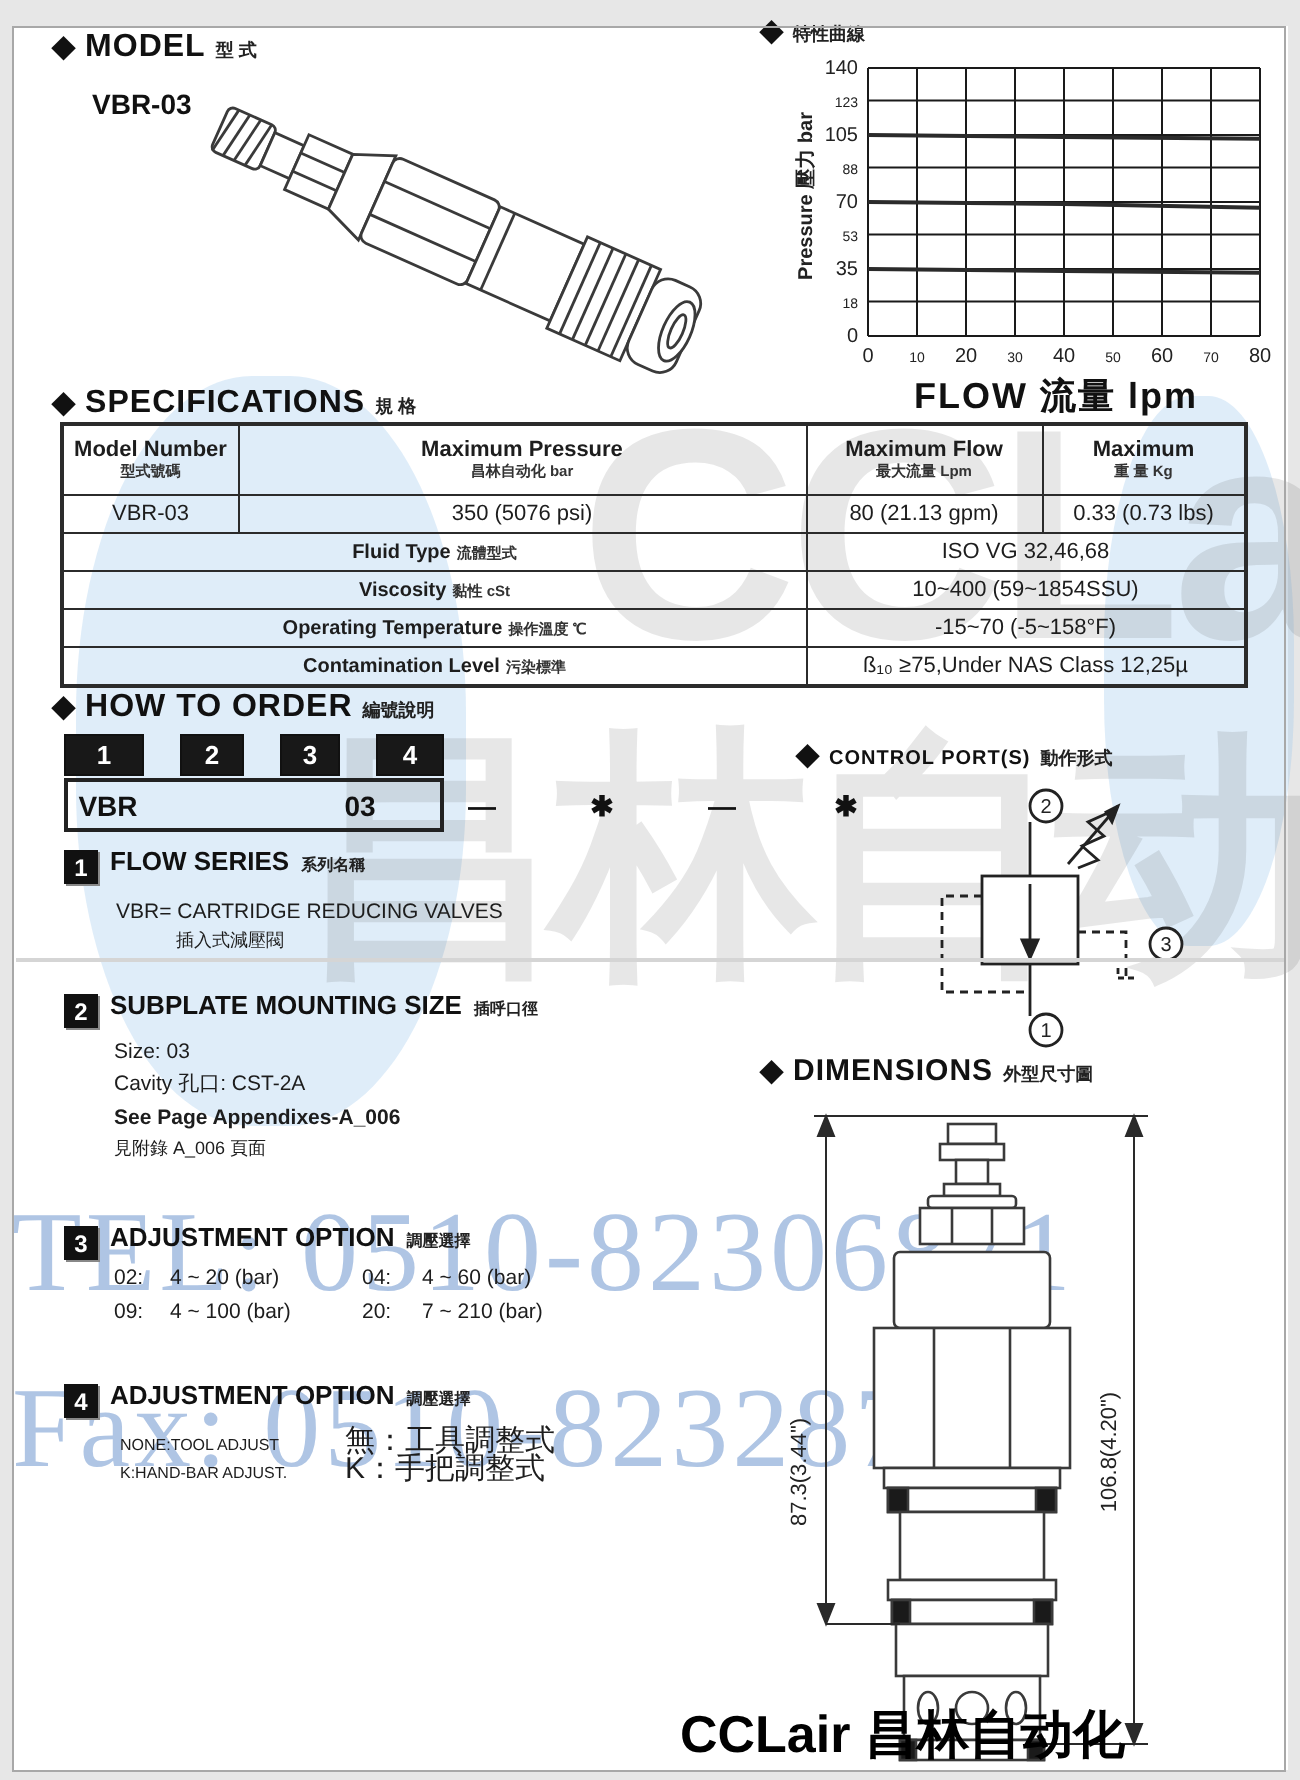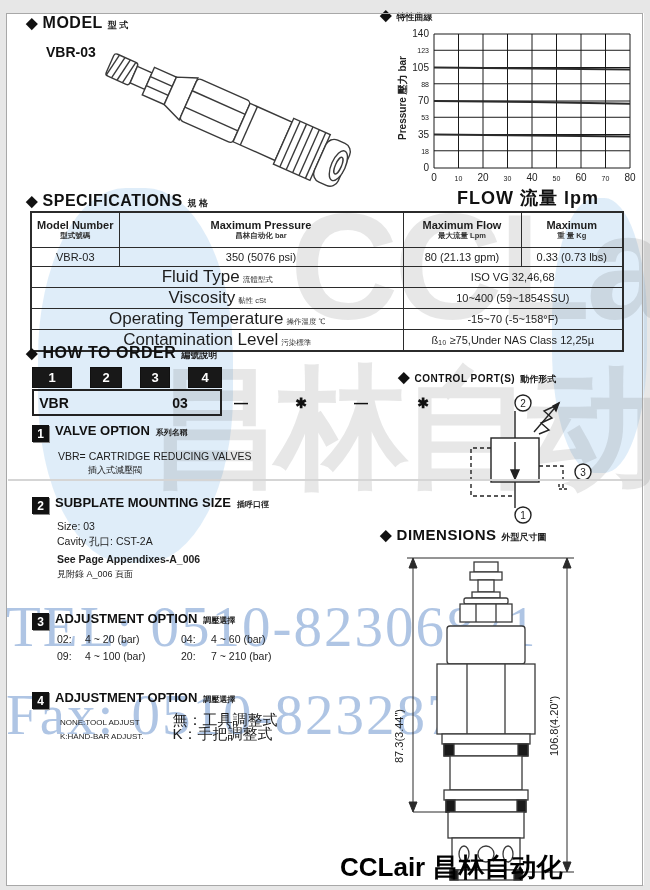--- a/index.html
+++ b/index.html
@@ -22,22 +22,22 @@
   .ht{font-size:16px;letter-spacing:.5px;color:#111;}
   .hcn{font-size:9px;font-weight:bold;color:#222;}
   
   table.spec{border-collapse:collapse;width:592px;table-layout:fixed;background:transparent;}
   table.spec th,table.spec td{border:1px solid #2b2b2b;padding:0 3px;text-align:center;overflow:hidden;}
   table.spec{border:2px solid #2b2b2b;}
   table.spec th{height:34px;font-size:11px;margin-top:44px;}
   table.spec td{height:18px;font-size:11px;}
   .he{font-weight:bold;font-size:11px;}
   .hc{font-size:7.5px;font-weight:bold;color:#333;}
-  .pe{font-weight:normal;font-size:17px;}
-  .pc{font-size:7.5px;font-weight:normal;color:#333;}
+  .pe{font-weight:bold;font-size:10px;}
+  .pc{font-size:7.5px;font-weight:bold;color:#333;}
   
   .order{width:190px;}
   .orow1,.orow2{display:grid;grid-template-columns:40px 18px 32px 18px 30px 18px 34px;}
   .orow1 span{height:19px;display:flex;align-items:center;justify-content:center;
       font-weight:bold;font-size:13px;}
   .orow1 span:nth-child(odd){background:#181818;color:#fff;border:1px solid #111;}
   .orow1 span:nth-child(even){background:transparent;}
   .orow2{border:2px solid #222;margin-top:1px;gap:36px;}
   .orow2 span{height:23px;display:flex;align-items:center;justify-content:center;
       font-weight:bold;font-size:14px;color:#111;}
@@ -238,21 +238,21 @@
     <span>03</span>
     <span>—</span>
     <span>✱</span>
     <span>—</span>
     <span>✱</span>
   </div>
 </div>
 
 <div class="abs ct sec" style="left:32px;top:422px">
   <span class="snum">1</span>
-  <span class="stitle">VALVE OPTION</span>
+  <span class="stitle">FLOW SERIES</span>
   <span class="scn">系列名稱</span>
 </div>
 <div class="abs ct body-txt" style="left:58px;top:450px">VBR= CARTRIDGE REDUCING VALVES</div>
 <div class="abs ct body-cn" style="left:88px;top:464px">插入式減壓閥</div>
 
 <div class="abs ct h1" style="left:398px;top:368px">
   <span class="dia">◆</span>
   <span class="ht" style="font-size:10px">CONTROL PORT(S)</span>
   <span class="hcn">動作形式</span>
 </div>

